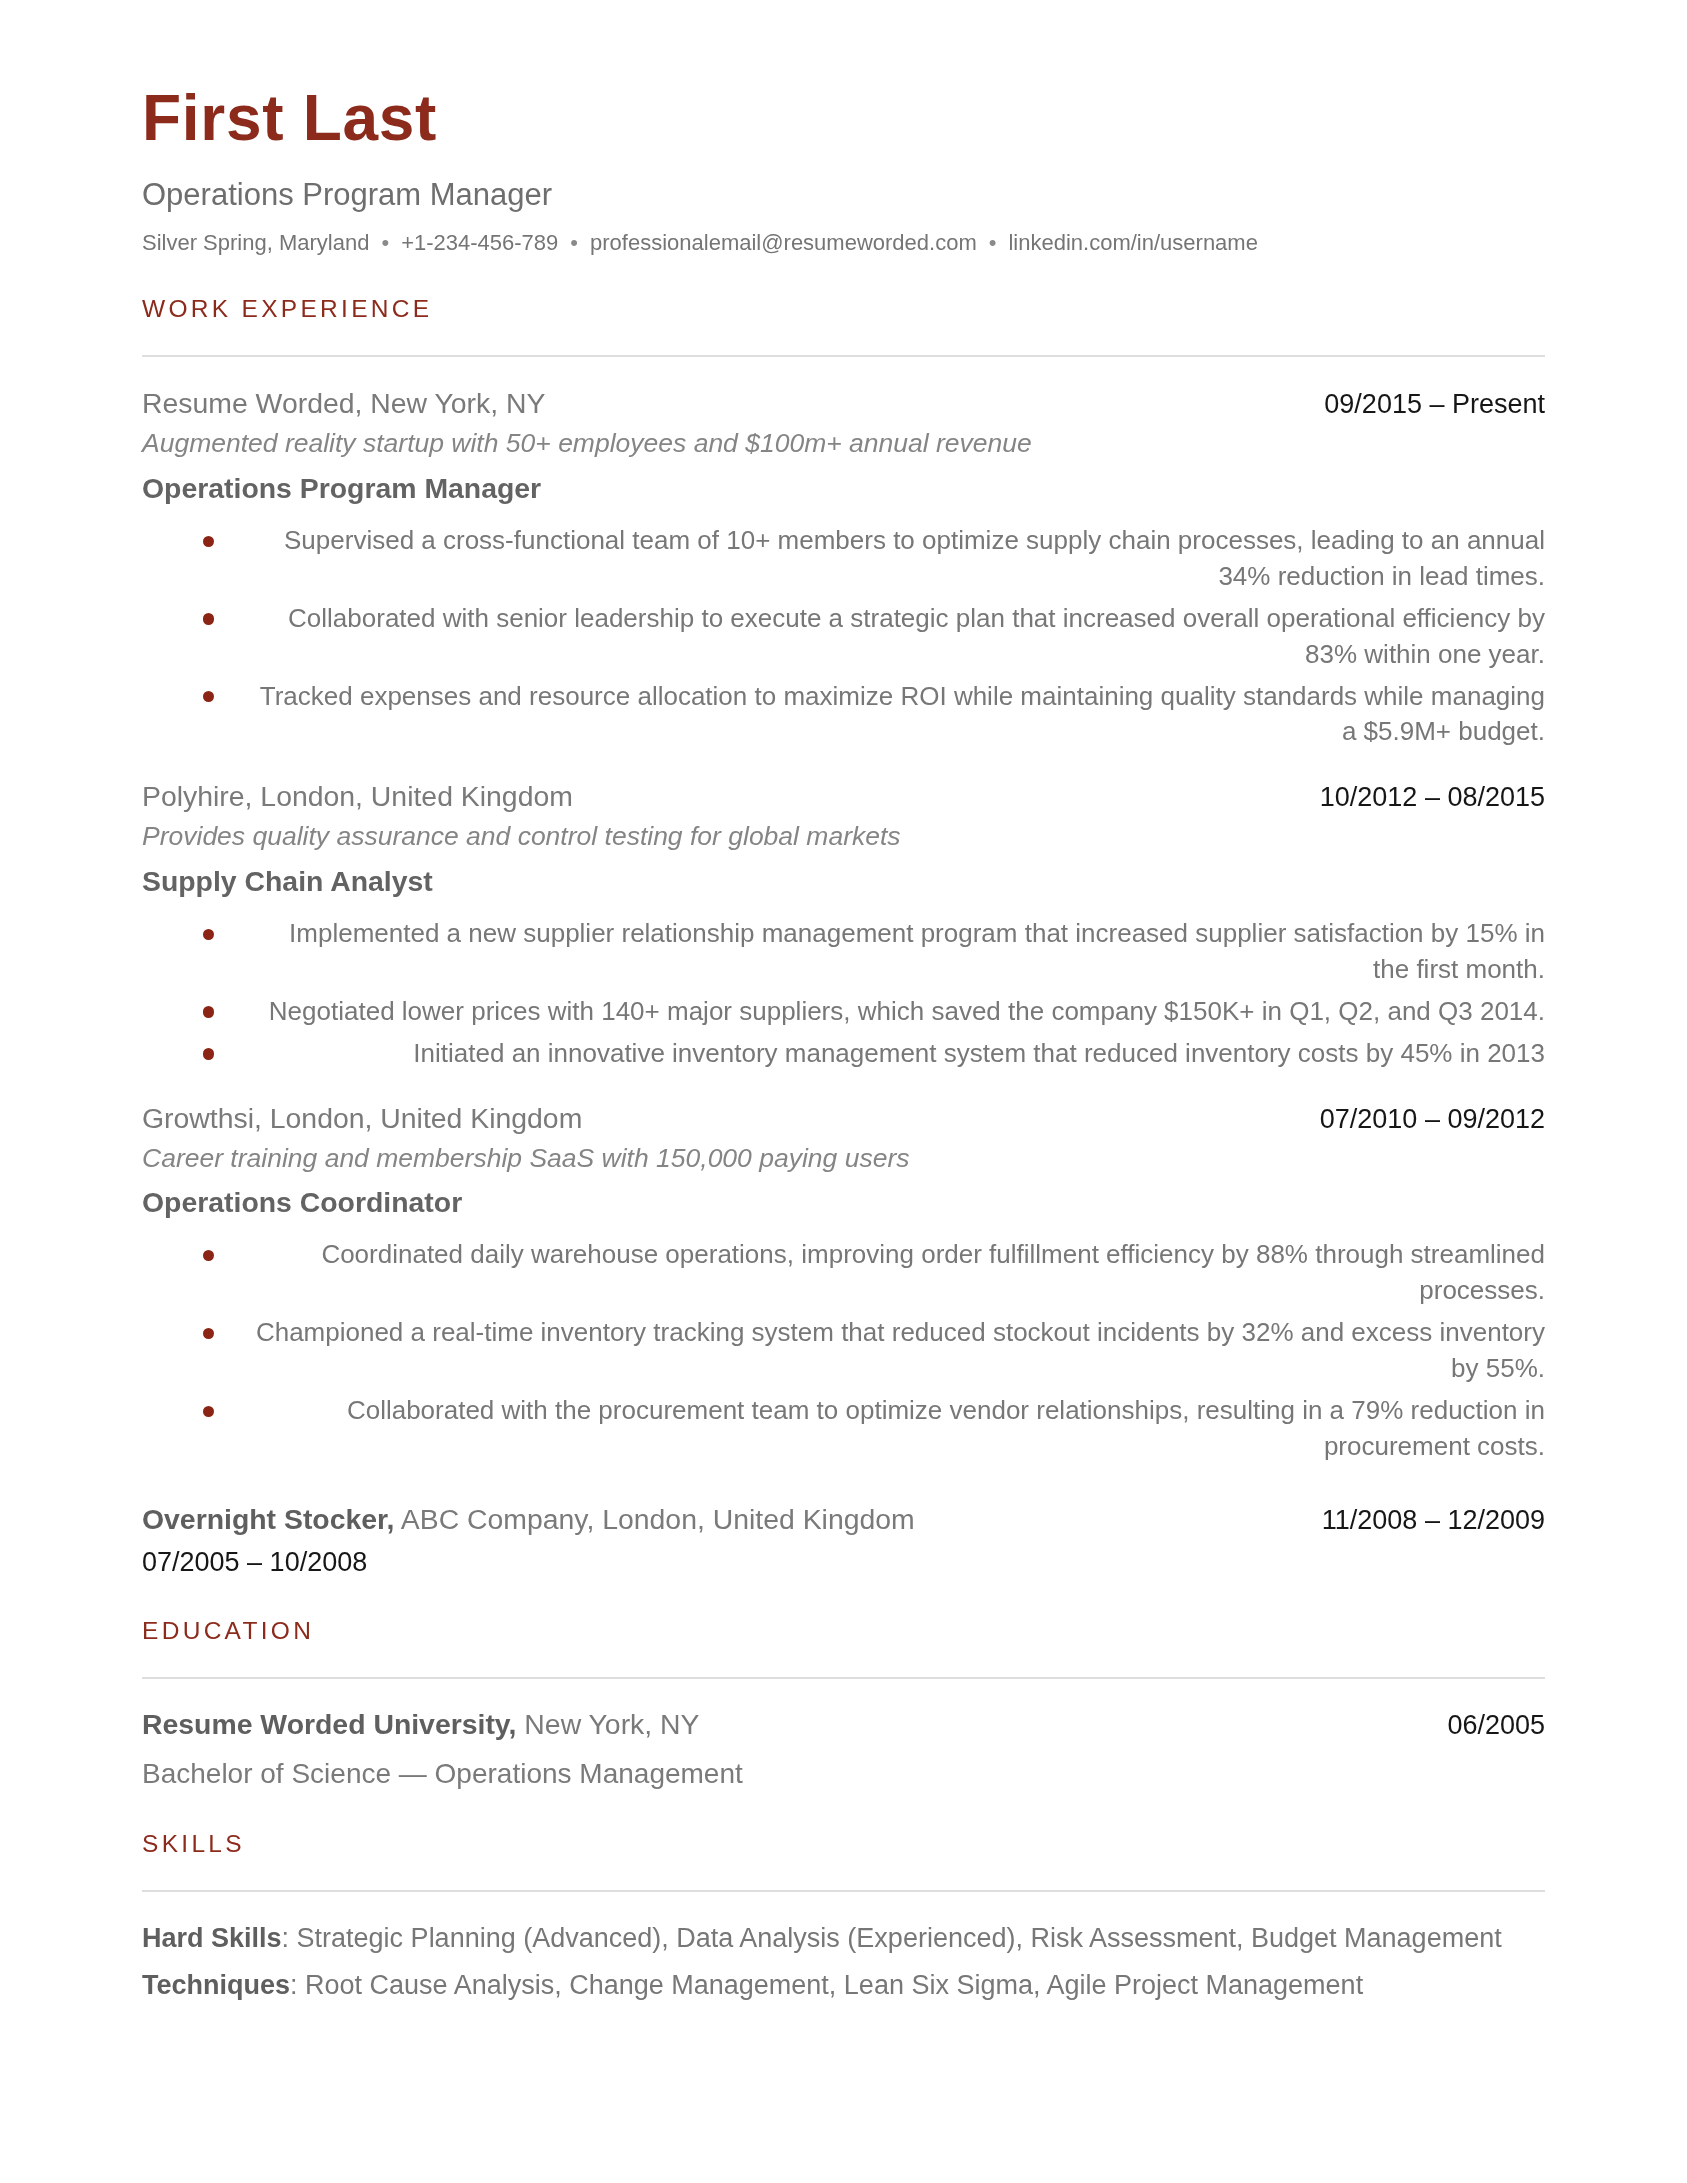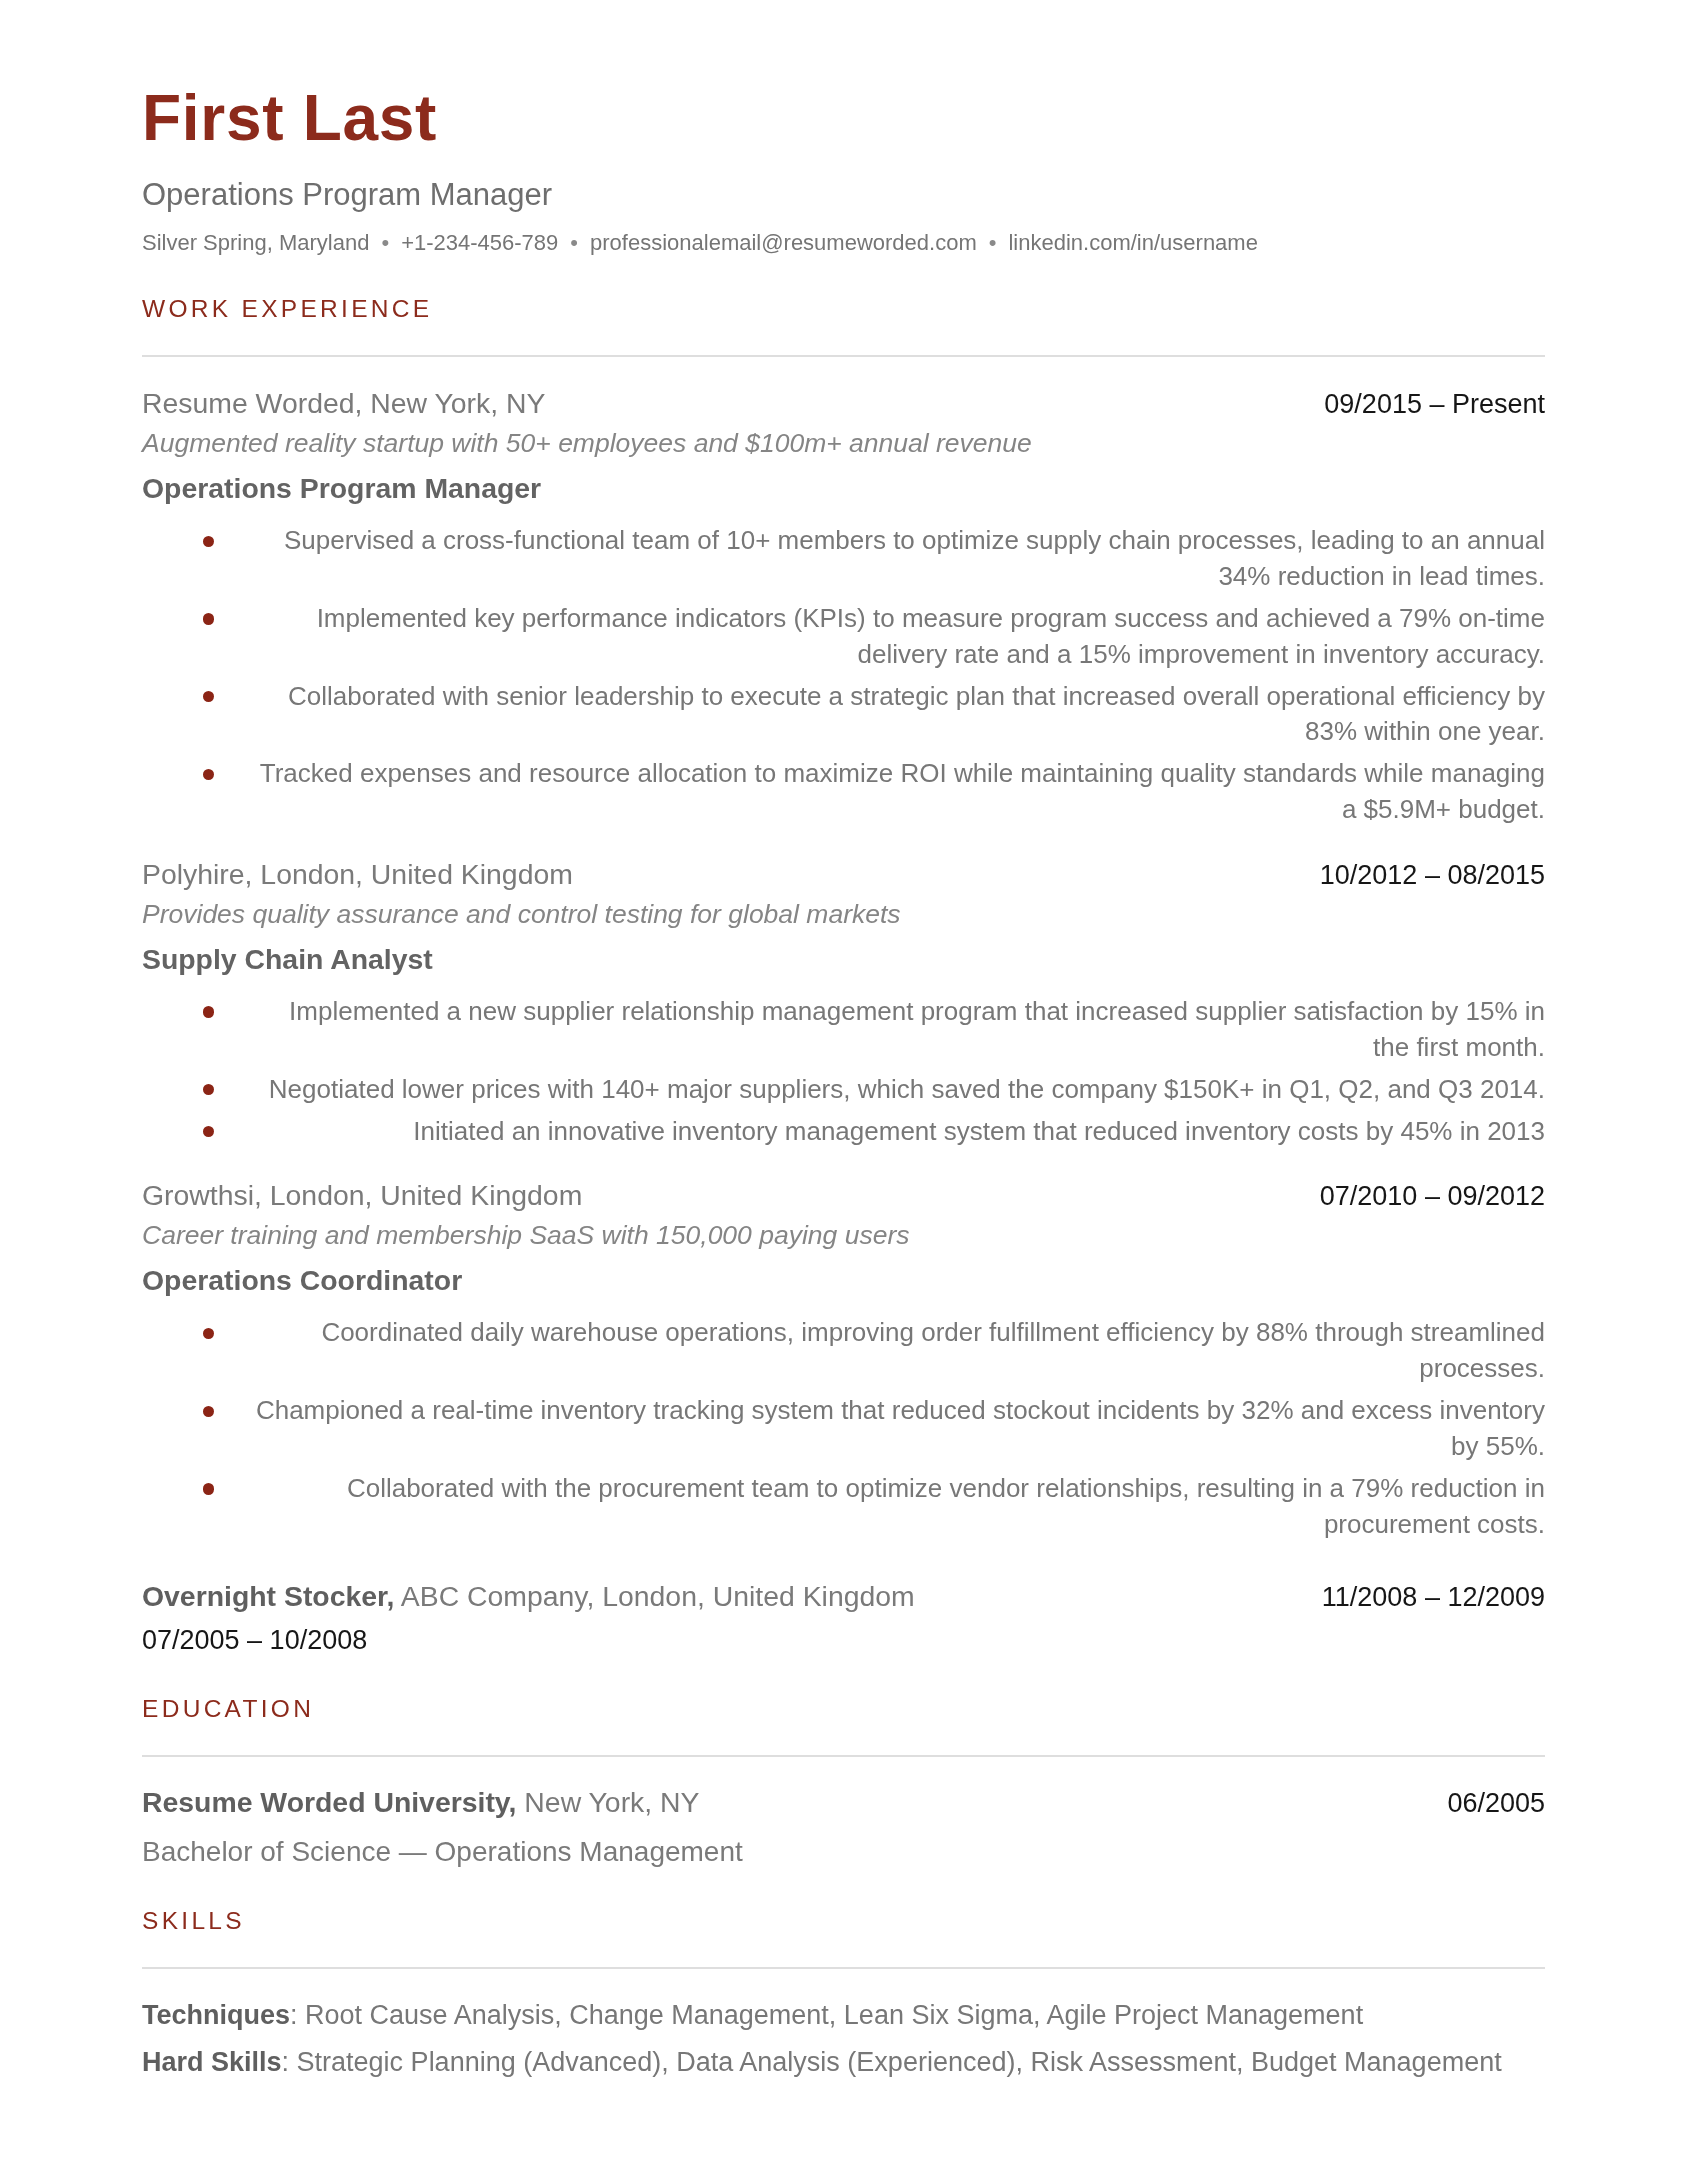--- a/index.html
+++ b/index.html
@@ -97,21 +97,20 @@
 
     <div class="job">
       <div class="row-split">
         <span class="company-line">Resume Worded, New York, NY</span>
         <span class="dates">09/2015 – Present</span>
       </div>
       <div class="job-desc">Augmented reality startup with 50+ employees and $100m+ annual revenue</div>
       <div class="job-role">Operations Program Manager</div>
       <ul class="bullets">
         <li><span class="bullet-dot"></span><span>Supervised a cross-functional team of 10+ members to optimize supply chain processes, leading to an annual 34% reduction in lead times.</span></li>
-        <li><span class="bullet-dot"></span><span>Implemented key performance indicators (KPIs) to measure program success and achieved a 79% on-time delivery rate and a 15% improvement in inventory accuracy.</span></li>
         <li><span class="bullet-dot"></span><span>Collaborated with senior leadership to execute a strategic plan that increased overall operational efficiency by 83% within one year.</span></li>
         <li><span class="bullet-dot"></span><span>Tracked expenses and resource allocation to maximize ROI while maintaining quality standards while managing a $5.9M+ budget.</span></li>
       </ul>
     </div>
 
     <div class="job">
       <div class="row-split">
         <span class="company-line">Polyhire, London, United Kingdom</span>
         <span class="dates">10/2012 – 08/2015</span>
       </div>
@@ -161,22 +160,22 @@
       <div class="degree">Bachelor of Science — Operations Management</div>
     </div>
   </div>
 
   <div>
     <div class="section-header">SKILLS</div>
     <hr class="rule">
 
     <div class="skills-block">
       <div class="skills-line">
-        <span class="skills-label">Techniques</span><span>: Root Cause Analysis, Change Management, Lean Six Sigma, Agile Project Management</span>
+        <span class="skills-label">Hard Skills</span><span>: Strategic Planning (Advanced), Data Analysis (Experienced), Risk Assessment, Budget Management</span>
       </div>
       <div class="skills-line">
-        <span class="skills-label">Hard Skills</span><span>: Strategic Planning (Advanced), Data Analysis (Experienced), Risk Assessment, Budget Management</span>
+        <span class="skills-label">Techniques</span><span>: Root Cause Analysis, Change Management, Lean Six Sigma, Agile Project Management</span>
       </div>
     </div>
   </div>
 
 </div>
 
 
 </body></html>

